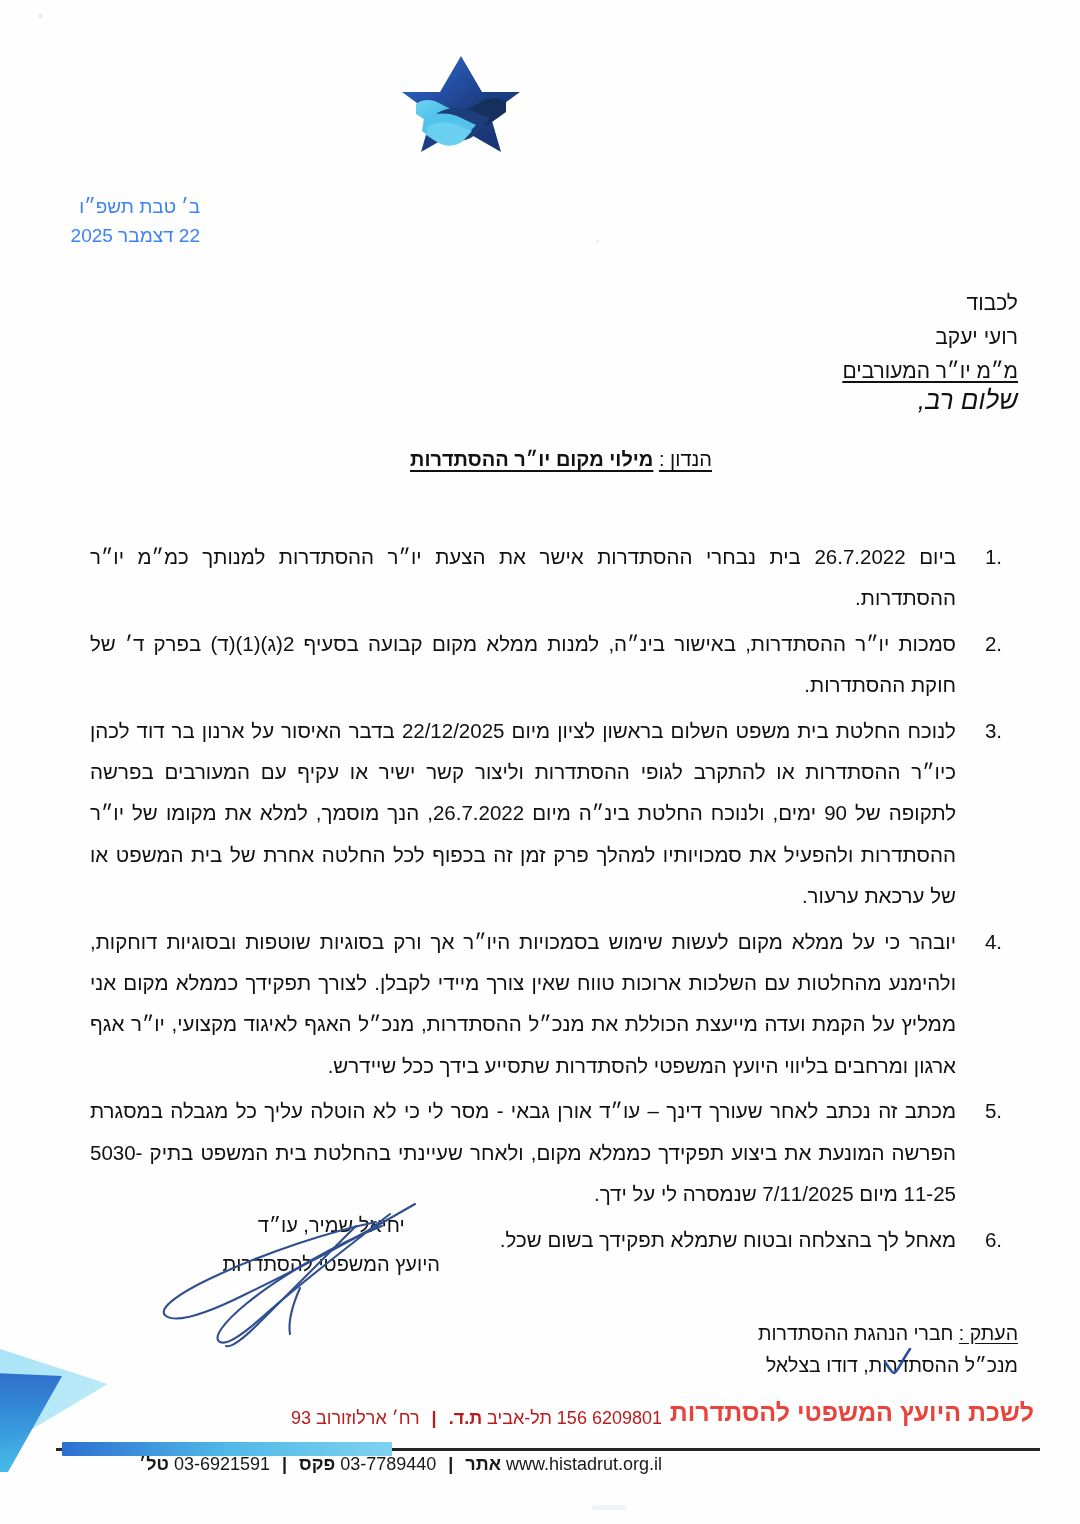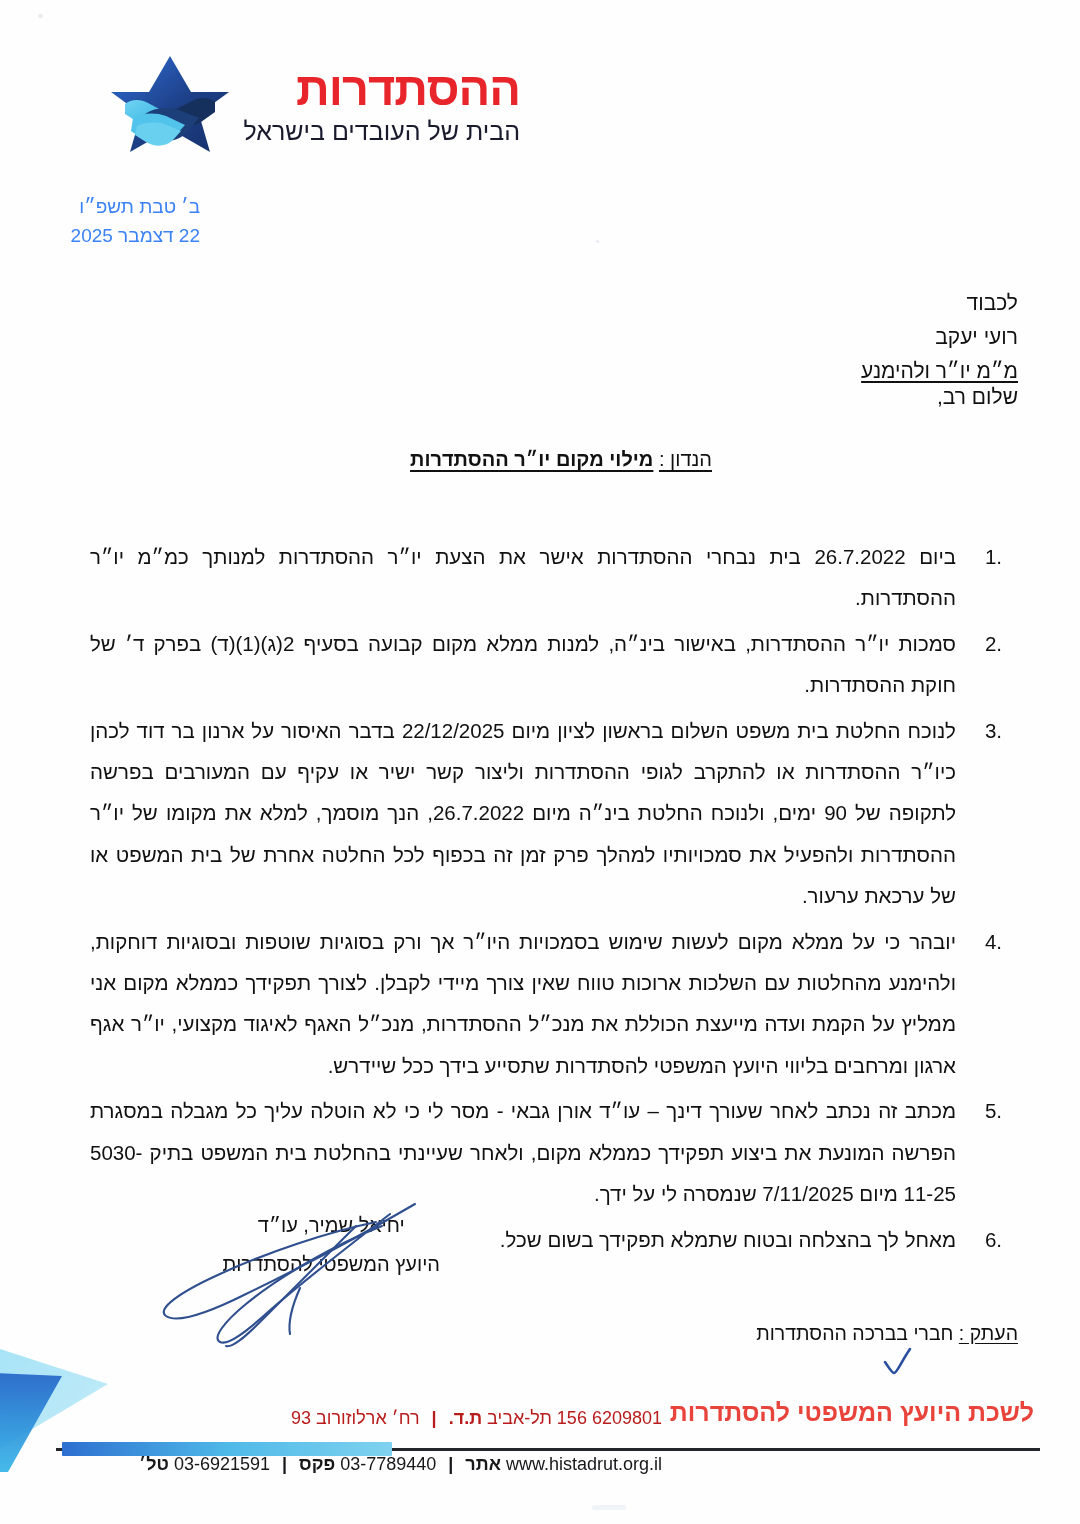--- a/index.html
+++ b/index.html
@@ -81,21 +81,22 @@
     color: #111;
   }
   .addressee .role {
     text-decoration: underline;
     text-underline-offset: 3px;
   }
   .greeting {
     position: absolute;
     top: 385px;
     right: 62px;
-    font-size: 21px;
+    font-size: 26px;
+    font-style: italic;
   }
 
   
   .subject {
     position: absolute;
     top: 448px;
     right: 368px;
     font-size: 20px;
     color: #111;
     white-space: nowrap;
@@ -257,24 +258,20 @@
     border-radius: 50%;
     opacity: .45;
   }
 </style>
 </head>
 <body>
 
 <div class="page">
 
   <div class="letterhead">
-    <div class="logo-text-block">
-      <div class="logo-title">ההסתדרות</div>
-      <div class="logo-sub">הבית של העובדים בישראל</div>
-    </div>
     <div class="logo-mark">
       <svg viewBox="0 0 118 104" xmlns="http://www.w3.org/2000/svg">
         <defs>
           <linearGradient id="starGrad" x1="0" y1="0" x2="1" y2="1">
             <stop offset="0%" stop-color="#2f6fd8"></stop>
             <stop offset="55%" stop-color="#1d3f86"></stop>
             <stop offset="100%" stop-color="#16306b"></stop>
           </linearGradient>
           <linearGradient id="handLight" x1="0" y1="0" x2="1" y2="1">
             <stop offset="0%" stop-color="#6fd3f2"></stop>
@@ -292,21 +289,21 @@
   </div>
 
   <div class="date-block">
     <div>ב׳ טבת תשפ״ו</div>
     <div>22 דצמבר 2025</div>
   </div>
 
   <div class="addressee">
     <div>לכבוד</div>
     <div>רועי יעקב</div>
-    <div class="role">מ״מ יו״ר ולהימנע</div>
+    <div class="role">מ״מ יו״ר המעורבים</div>
   </div>
   <div class="greeting">שלום רב,</div>
 
   <div class="subject">
     <span class="subj-label">הנדון :</span>
     <span class="subj-value">מילוי מקום יו״ר ההסתדרות</span>
   </div>
 
   <ol class="body-list">
     <li>
@@ -348,22 +345,23 @@
                  C130 80 186 48 232 30"></path>
         <path d="M206 30 C172 64 136 100 110 126 C94 142 82 152 76 150"></path>
         <path d="M150 92 C142 110 138 126 140 138"></path>
       </g>
     </svg>
   </div>
 
   <div class="cc-block">
     <div>
       <span class="cc-label">העתק :</span>
-      <span>חברי בברכה ההסתדרות</span>
+      <span>חברי הנהגת ההסתדרות</span>
     </div>
+    <div>מנכ״ל ההסתדרות, דודו בצלאל</div>
   </div>
   <div class="cc-check">
     <svg viewBox="0 0 32 30" xmlns="http://www.w3.org/2000/svg">
       <path d="M3 16 C7 22 10 27 12 27 C15 27 19 16 28 3" fill="none" stroke="#2b4fa0" stroke-width="2.6" stroke-linecap="round"></path>
     </svg>
   </div>
 
   <div class="deco-triangle">
     <svg viewBox="0 0 150 165" xmlns="http://www.w3.org/2000/svg">
       <defs>

